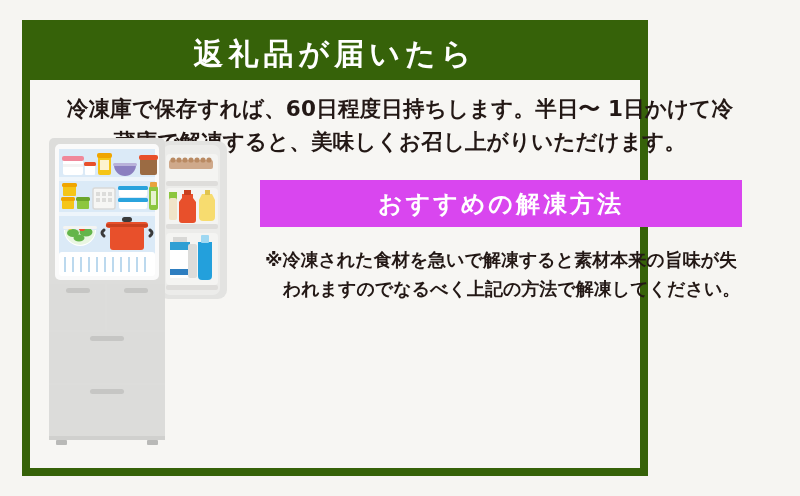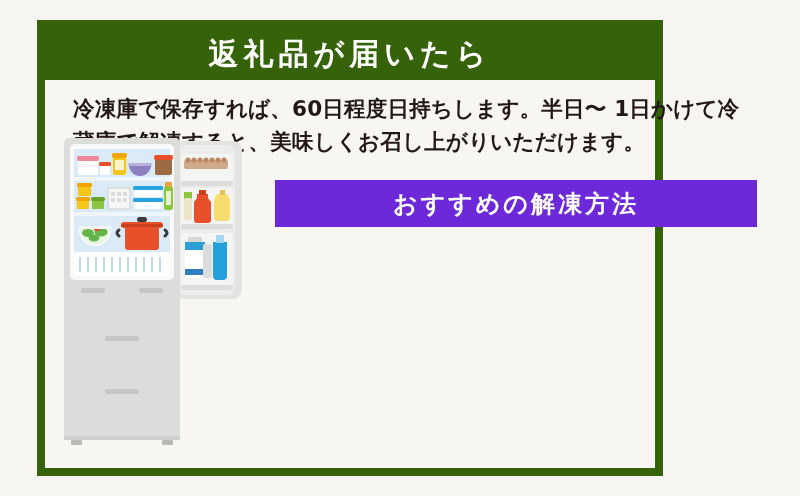--- a/index.html
+++ b/index.html
@@ -9,27 +9,28 @@
   body {
     width: 800px;
     height: 496px;
     background: #f6f5f2;
     font-family: "DejaVu Sans", "Liberation Sans", sans-serif;
     overflow: hidden;
   }
 
   .card {
     position: absolute;
-    left: 37px;
+    left: 22px;
     top: 20px;
     width: 626px;
     height: 456px;
     border: 8px solid #366209;
     box-sizing: border-box;
     background: #fbfaf8;
+    text-align: center;
   }
 
   .card-header {
     height: 52px;
     background: #366209;
     display: flex;
     align-items: center;
     justify-content: center;
   }
 
@@ -61,21 +62,21 @@
 
   
   .right-col {
     position: absolute;
     left: 230px;
     top: 100px;
     width: 482px;
   }
 
   .subhead {
-    background: #6d28d9;
+    background: #d946ef;
     height: 47px;
     display: flex;
     align-items: center;
     justify-content: center;
   }
   .subhead-title {
     color: #ffffff;
     font-size: 24px;
     font-weight: bold;
     letter-spacing: 3px;
@@ -263,16 +264,17 @@
         </g>
       </svg>
     </div>
 
     <div class="right-col">
       <div class="subhead">
         <div class="subhead-title">おすすめの解凍方法</div>
       </div>
 
 
+      <div class="note">※冷凍された食材を急いで解凍すると素材本来の旨味が失われますのでなるべく上記の方法で解凍してください。</div>
     </div>
 
   </div>
 </div>
 
 </body></html>

